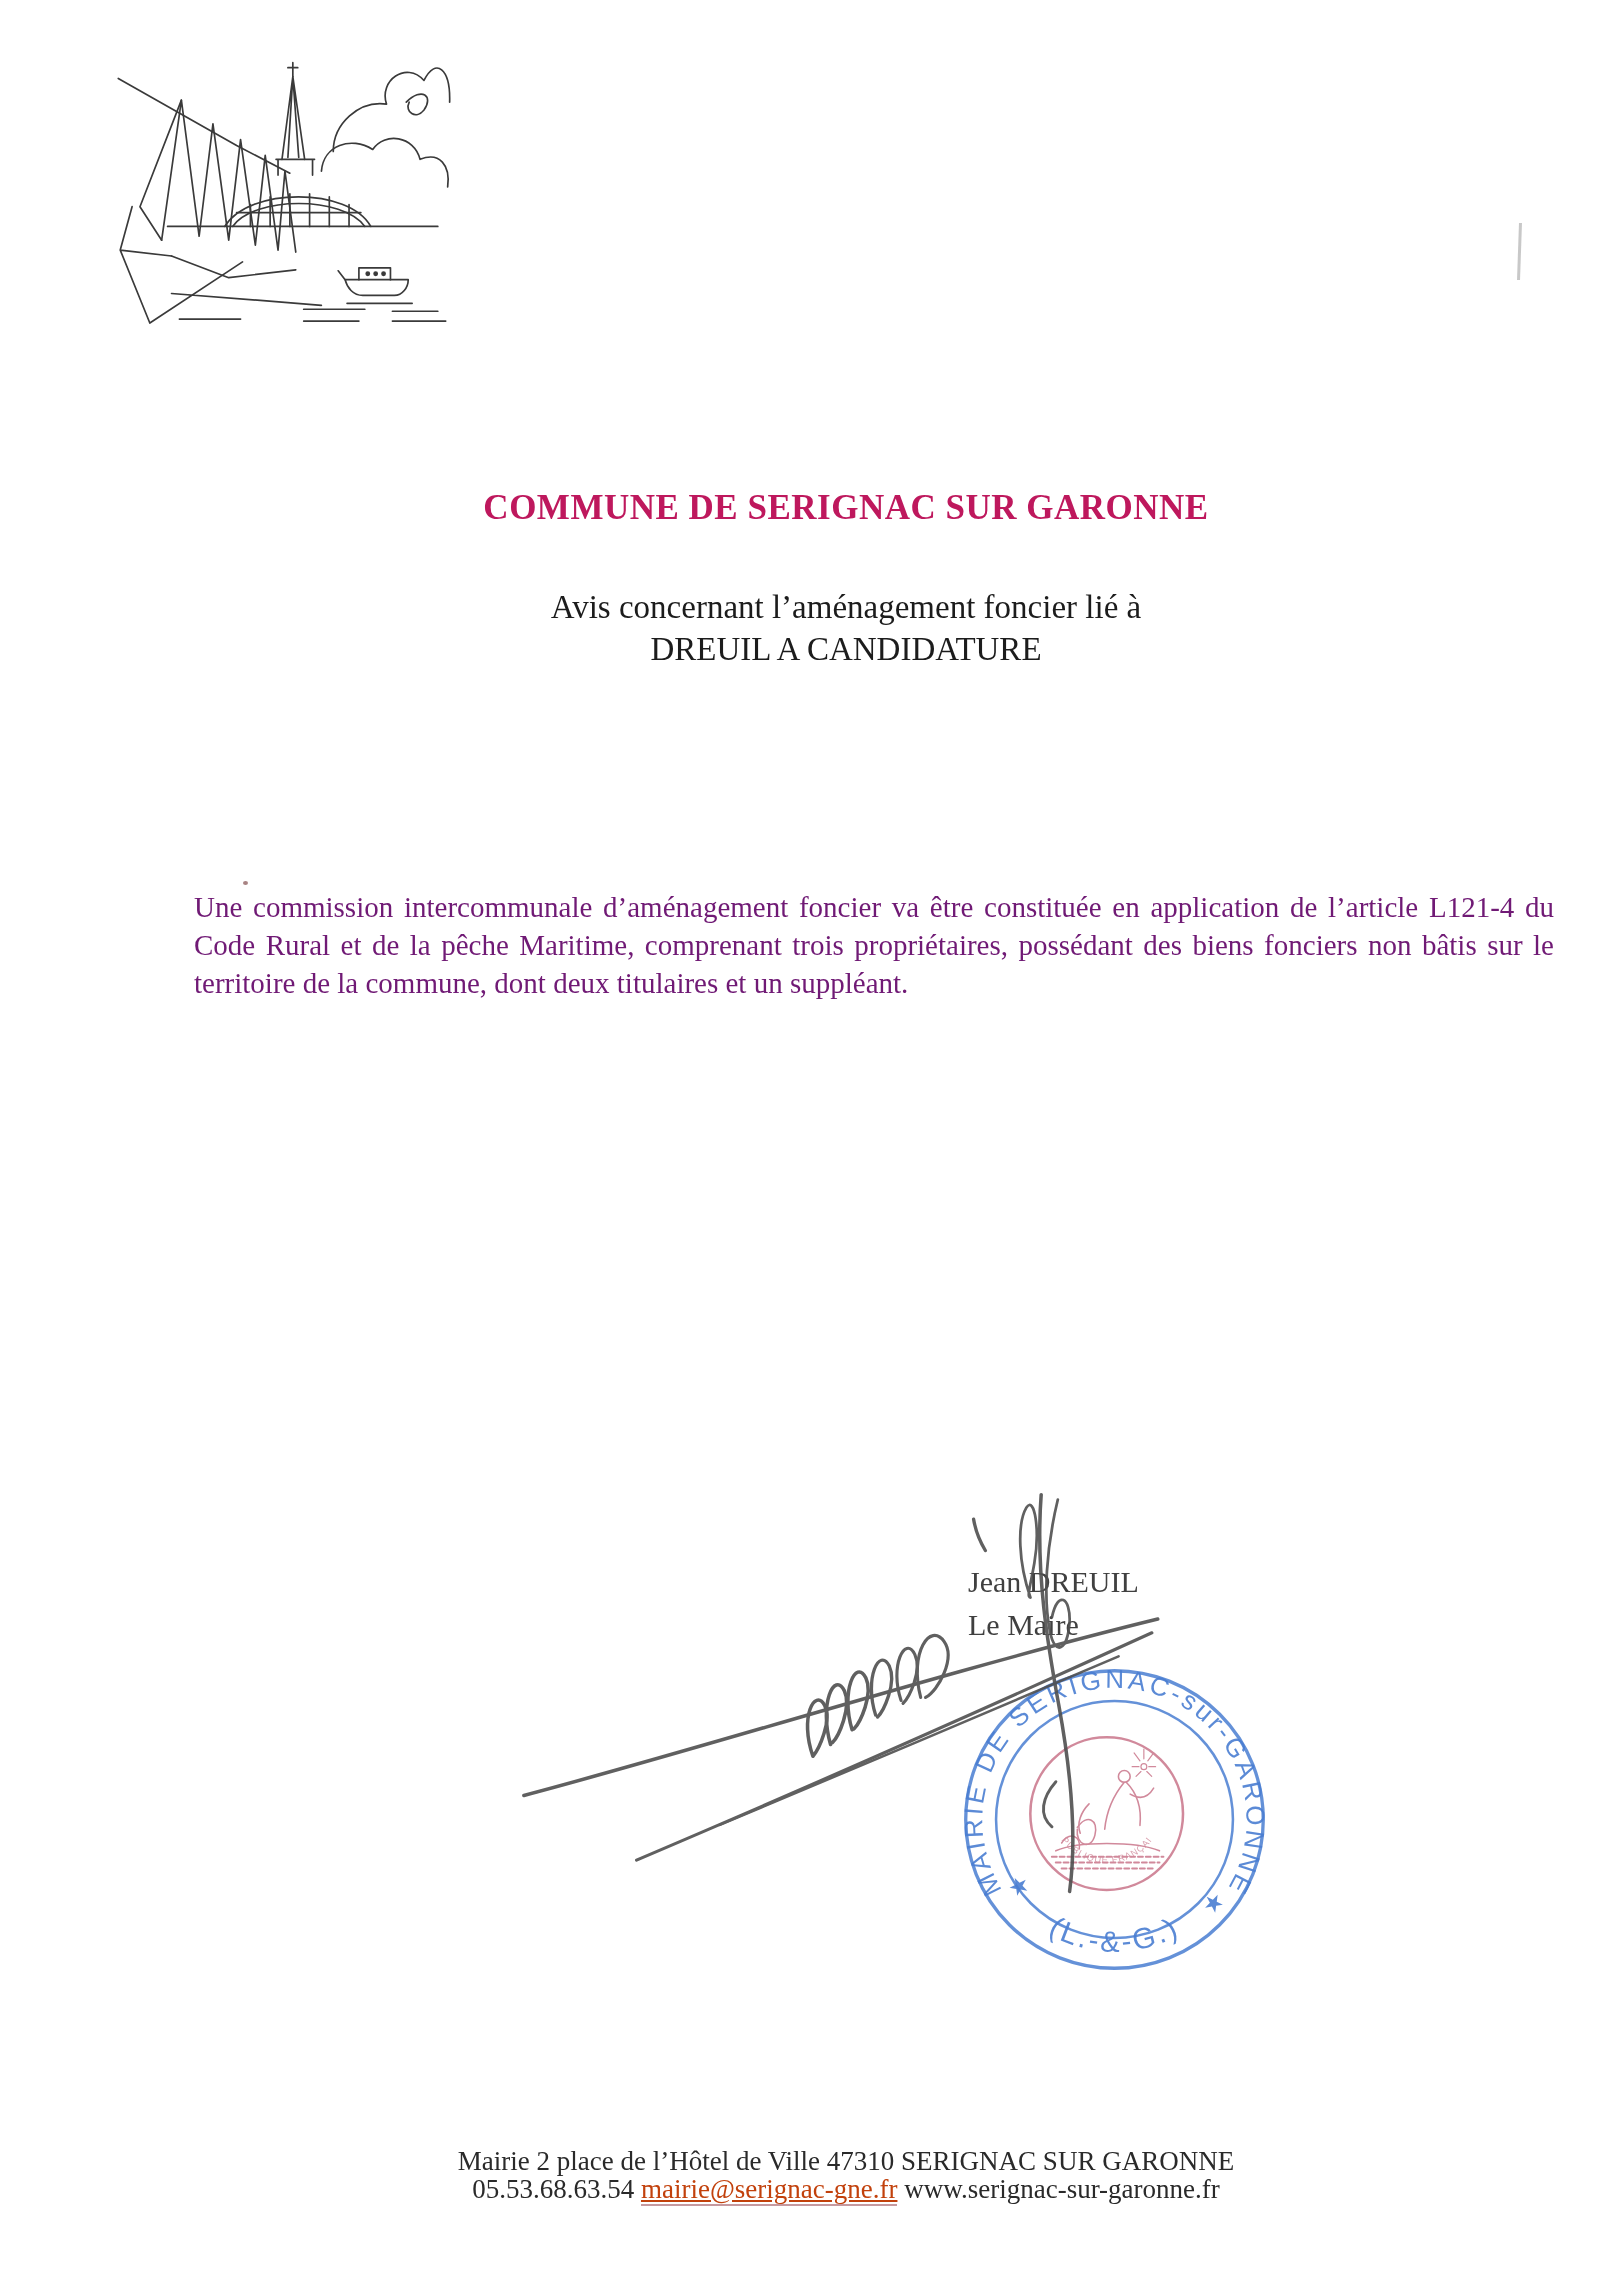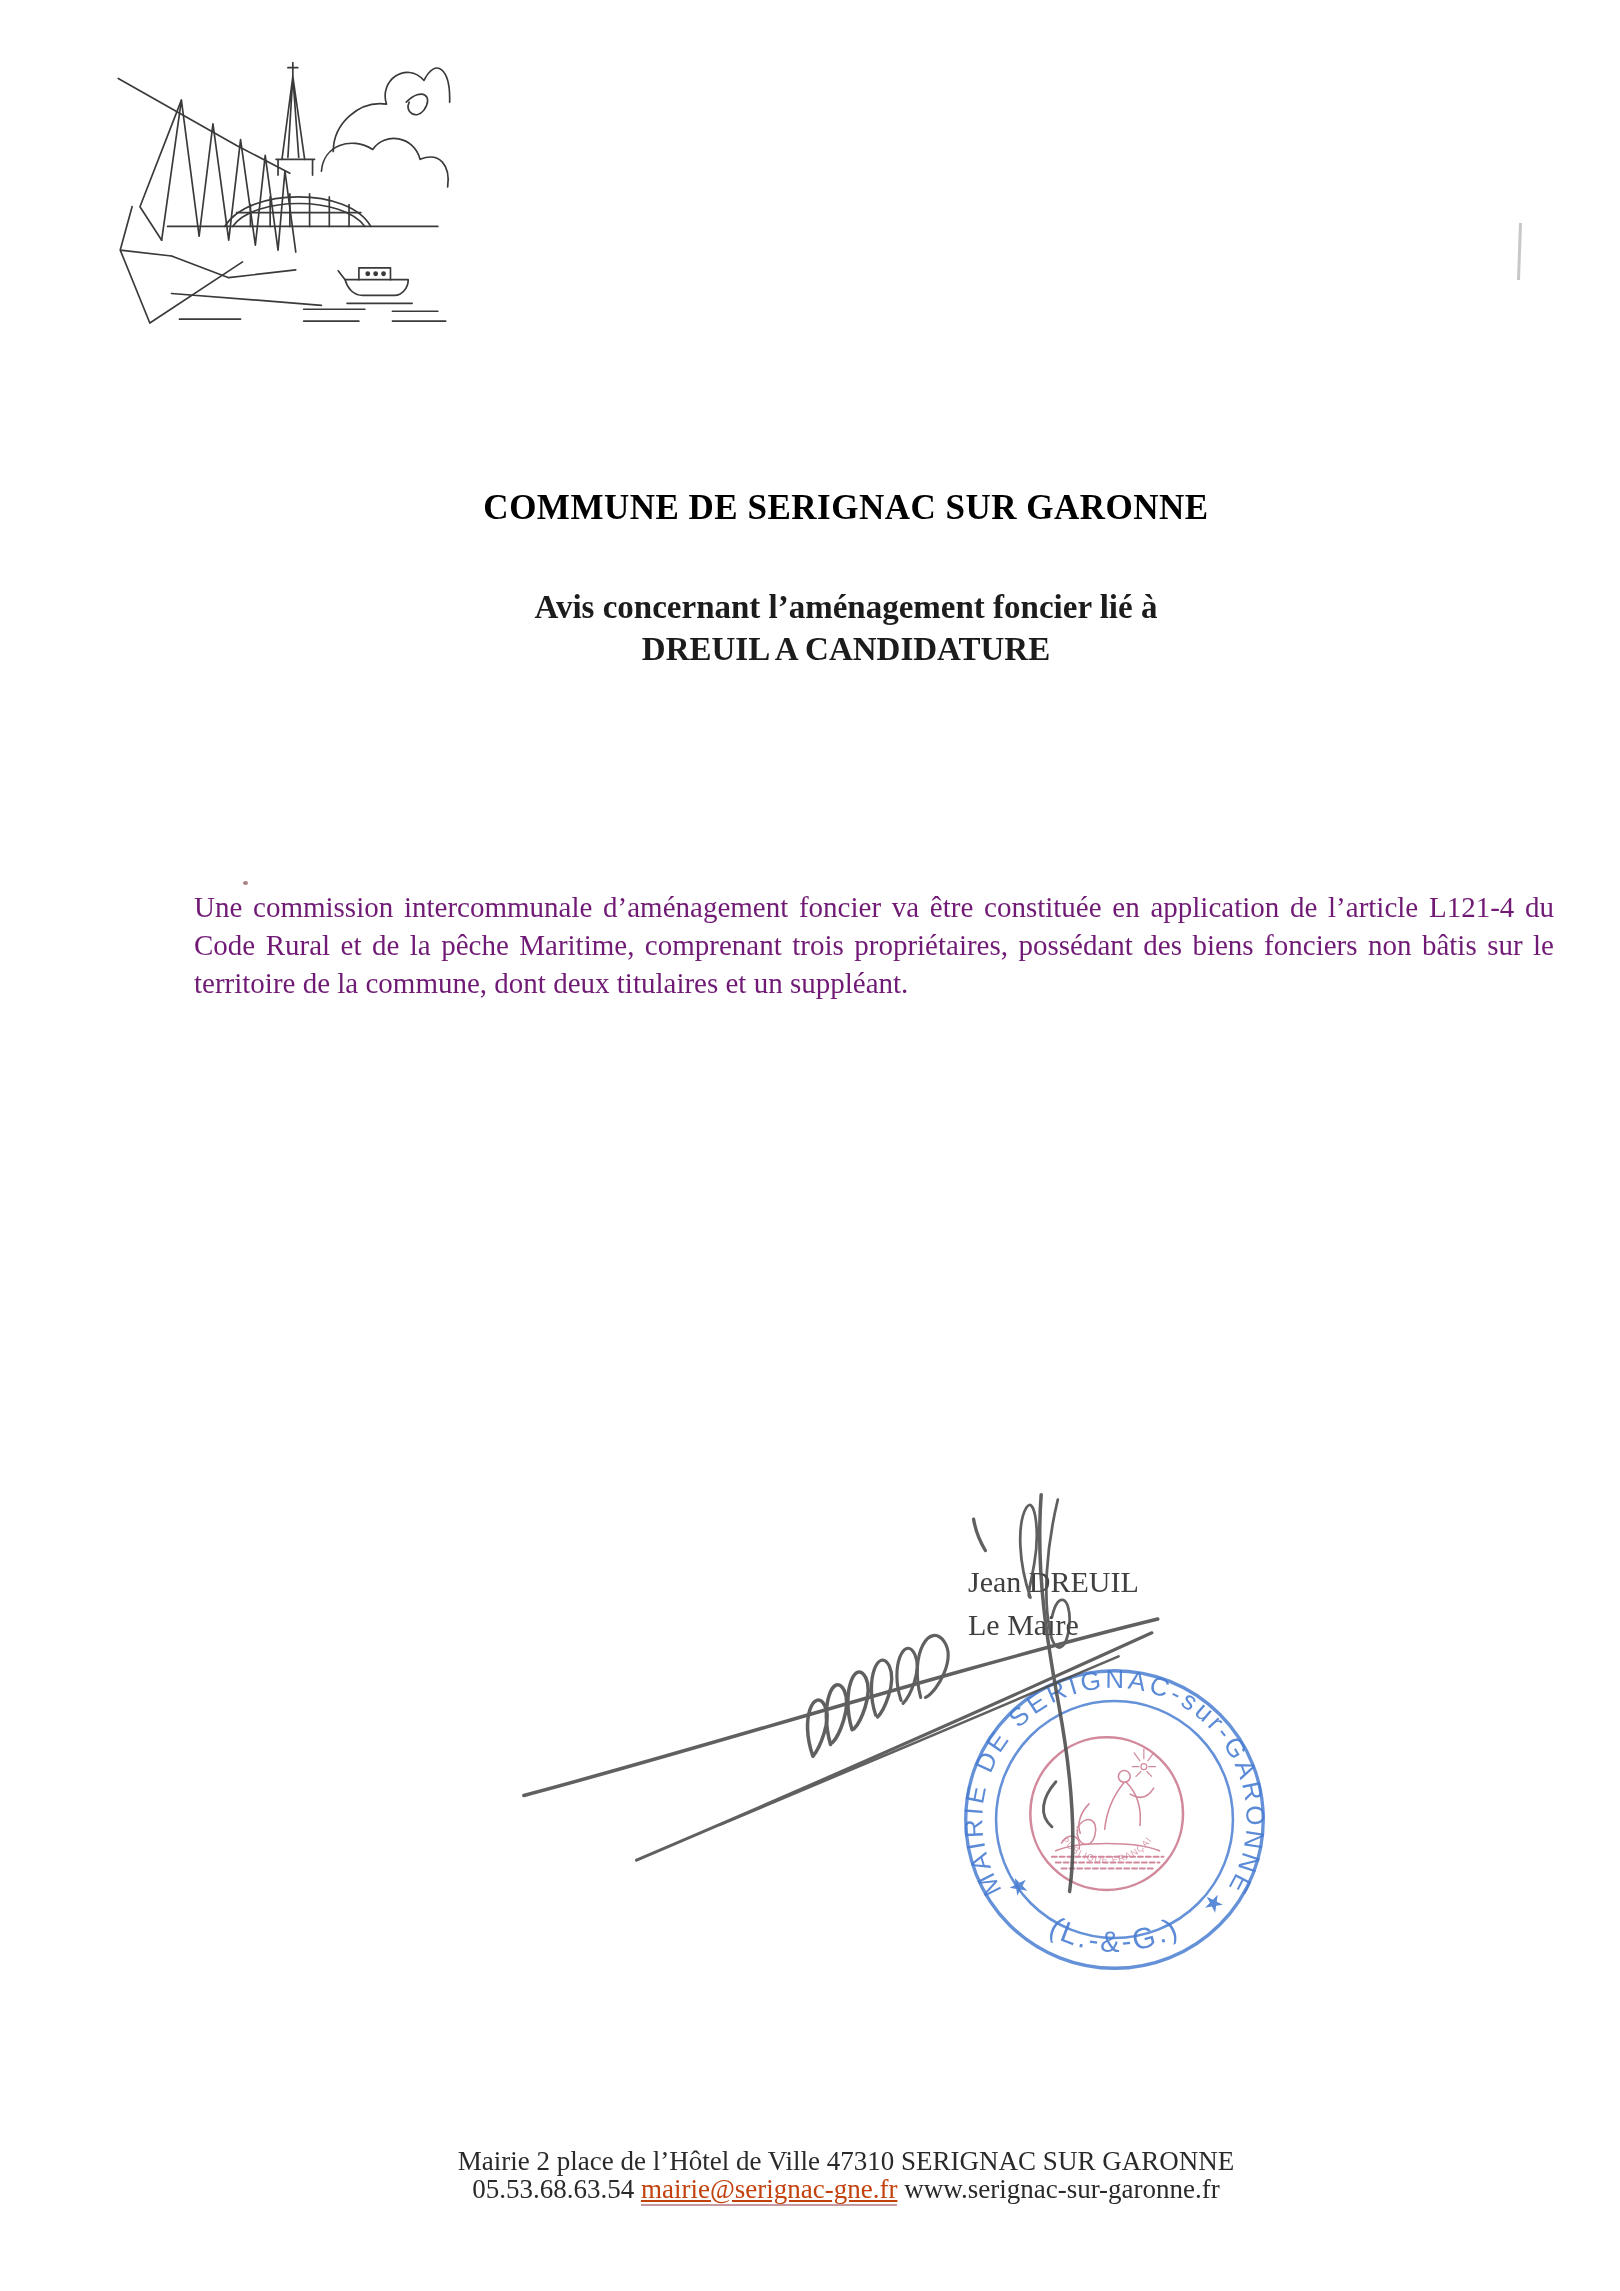--- a/index.html
+++ b/index.html
@@ -7,22 +7,22 @@
     position:relative;
     width:1620px;height:2292px;
     background:#ffffff;
     overflow:hidden;
     font-family:"Liberation Serif","DejaVu Serif",serif;
     color:#242424;
   }
   .abs{position:absolute;}
   
   .heading-block{left:194px;width:1304px;text-align:center;}
-  .doc-title{top:488px;font-size:35px;font-weight:bold;letter-spacing:0.5px;color:#000000;}
-  .doc-subtitle{top:586px;font-size:33px;font-weight:bold;line-height:42px;color:#1c1c1c;}
+  .doc-title{top:488px;font-size:35px;font-weight:bold;letter-spacing:0.5px;color:#be185d;}
+  .doc-subtitle{top:586px;font-size:33px;font-weight:normal;line-height:42px;color:#1c1c1c;}
   
   .para{
     left:194px;width:1360px;
     font-size:29px;line-height:38px;
     text-align:justify;color:#701a75;
   }
   .para1{top:888px;}
   .para2{top:1024px;}
   
   .sig-text{left:968px;top:1560px;font-size:30px;line-height:43px;color:#404040;}

